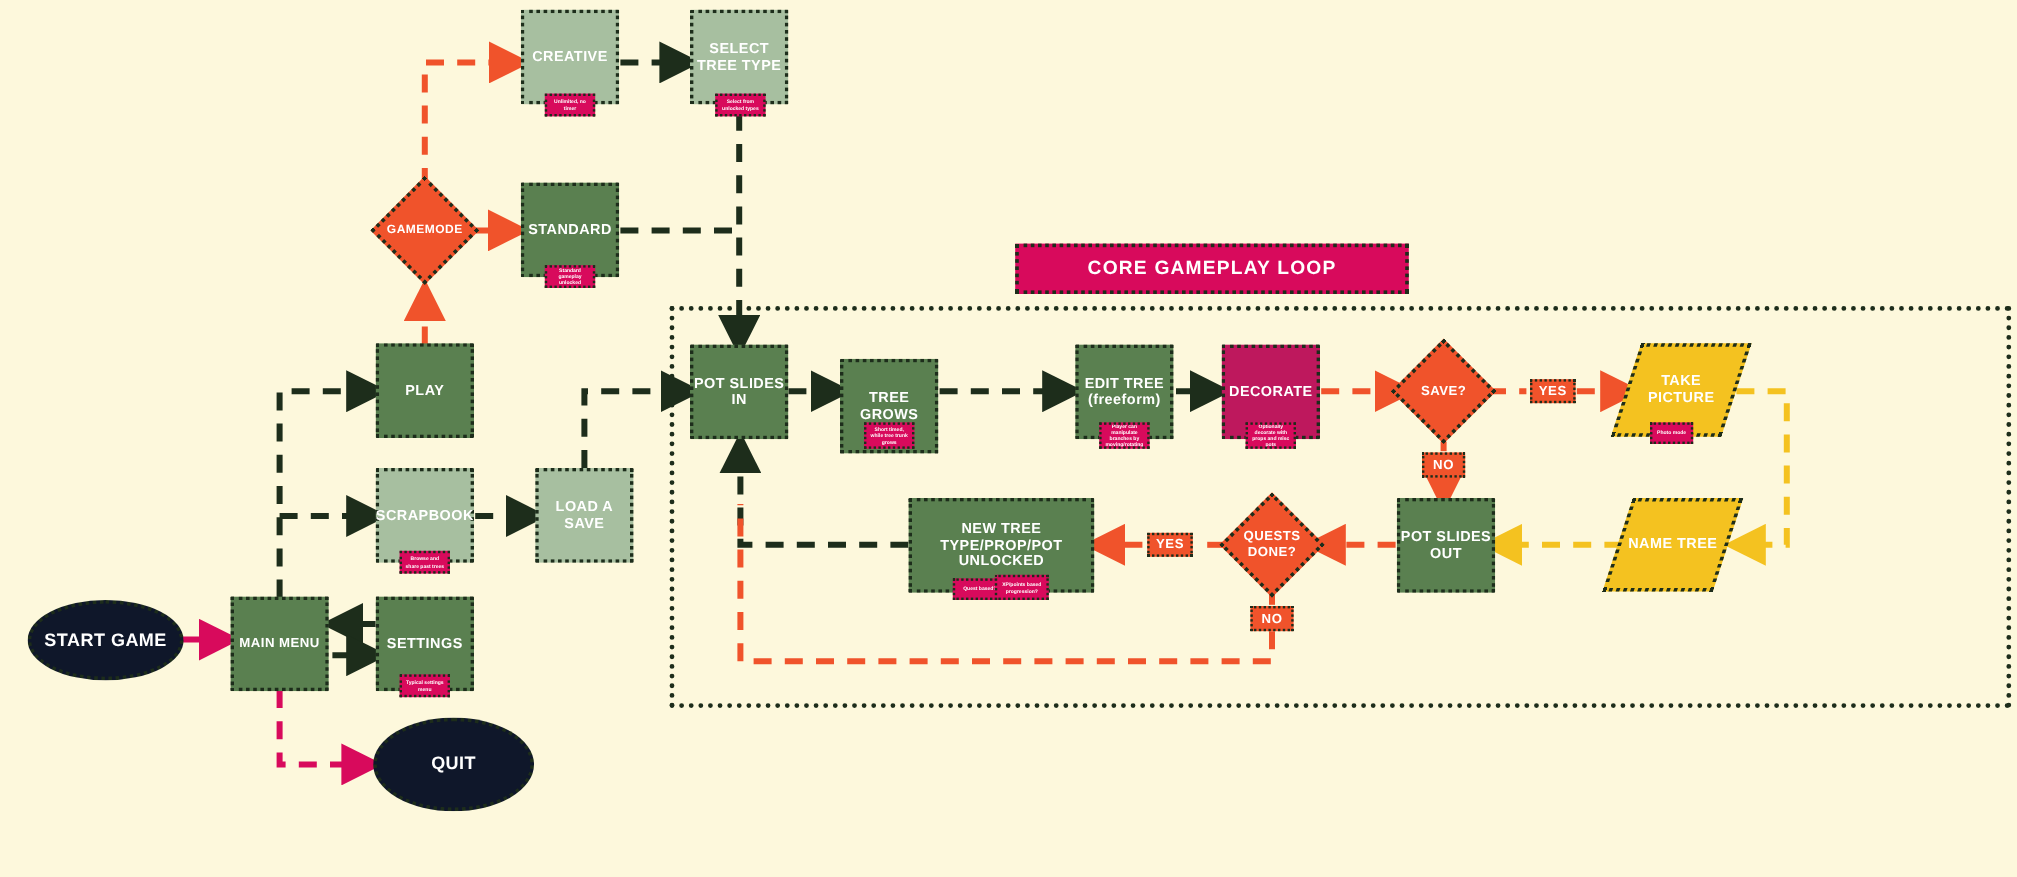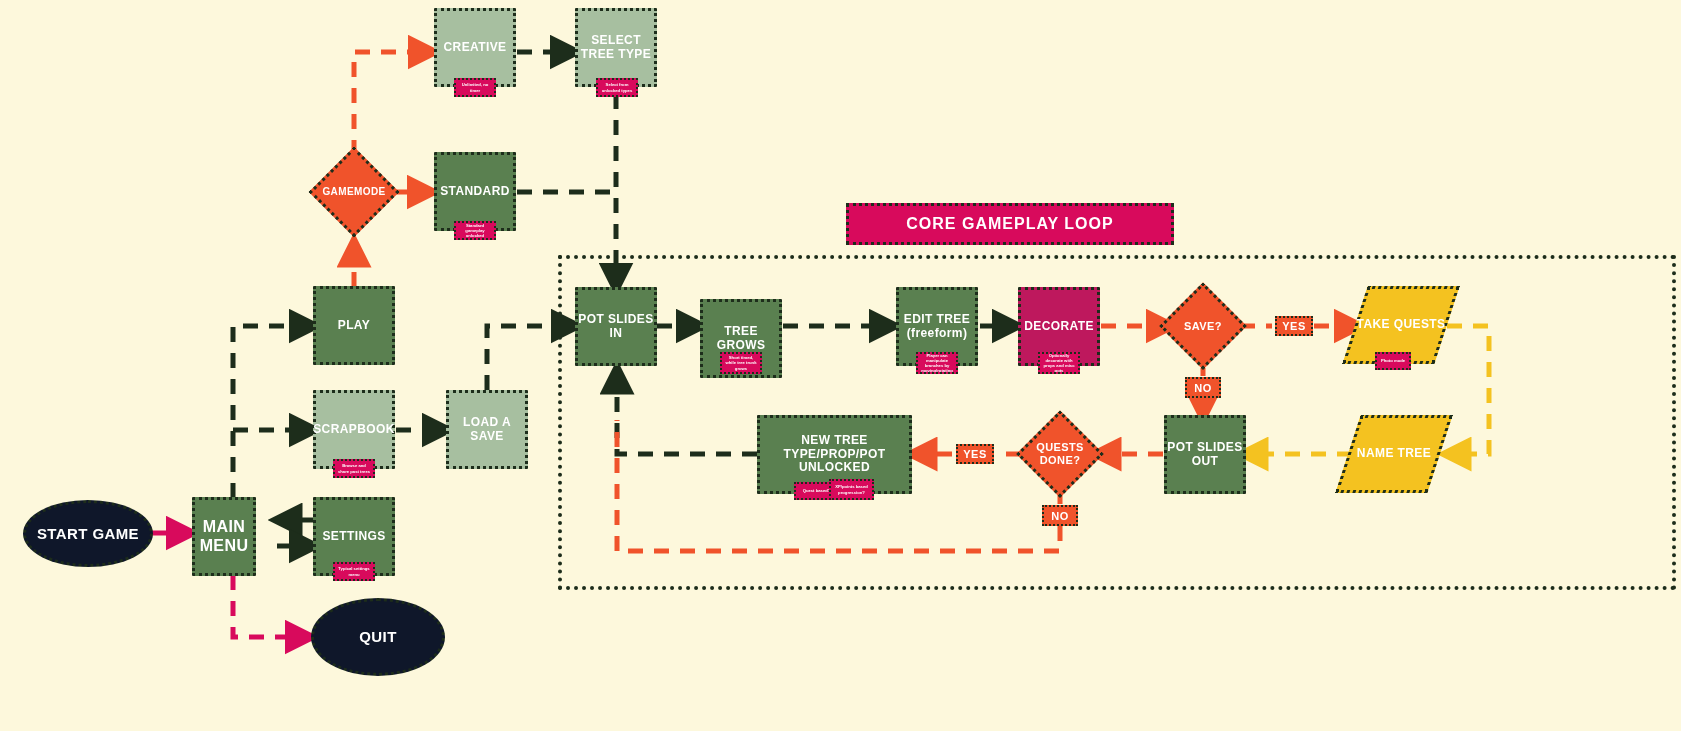--- a/index.html
+++ b/index.html
@@ -188,21 +188,21 @@
 
       <path d="M757,454 L617,454 L617,372" stroke="#1d2d1b" marker-end="url(#ah-dark)"></path>
 
       <path d="M1060,493 L1060,504" stroke="#f0532b"></path>
       <path d="M1060,526 L1060,551 L617,551 L617,420" stroke="#f0532b"></path>
     </g>
   </svg>
 
   <div class="node ellipse pink" style="left:23px;top:500px;width:130px;height:67px;font-size:15px;">START GAME</div>
 
-  <div class="node rect green" style="left:192px;top:497px;width:64px;height:79px;font-size:16px;">MAIN MENU</div>
+  <div class="node rect green" style="left:192px;top:497px;width:82px;height:79px;font-size:11px;">MAIN MENU</div>
 
   <div class="node rect green" style="left:313px;top:497px;width:82px;height:79px;font-size:12px;">SETTINGS</div>
   <div class="sticky" style="left:333px;top:562px;width:42px;height:19px;">Typical settings menu</div>
 
   <div class="node ellipse pink" style="left:311px;top:598px;width:134px;height:78px;font-size:15px;">QUIT</div>
 
   <div class="node rect green" style="left:313px;top:286px;width:82px;height:79px;font-size:12px;">PLAY</div>
 
   <div class="node rect green-light" style="left:313px;top:390px;width:82px;height:79px;font-size:12px;">SCRAPBOOK</div>
   <div class="sticky" style="left:333px;top:459px;width:42px;height:19px;">Browse and share past trees</div>
@@ -237,21 +237,21 @@
   <div class="diamond-wrap" style="left:1172px;top:295px;width:62px;height:62px;">
     <div class="diamond"></div>
     <div class="diamond-label" style="font-size:11px;text-align:right;">SAVE?</div>
   </div>
 
   <div class="minibox" style="left:1275px;top:316px;width:38px;height:20px;">YES</div>
   <div class="minibox" style="left:1185px;top:377px;width:36px;height:21px;">NO</div>
 
   <div class="para" style="left:1355px;top:286px;width:92px;height:78px;">
     <div class="para-shape"></div>
-    <div class="para-label" style="font-size:12px;">TAKE QUESTS</div>
+    <div class="para-label" style="font-size:12px;">TAKE PICTURE</div>
   </div>
   <div class="sticky" style="left:1375px;top:352px;width:36px;height:18px;">Photo mode</div>
 
   <div class="para" style="left:1348px;top:415px;width:92px;height:78px;">
     <div class="para-shape"></div>
     <div class="para-label" style="font-size:12px;">NAME TREE</div>
   </div>
 
   <div class="node rect green" style="left:1164px;top:415px;width:82px;height:79px;font-size:12px;">POT SLIDES OUT</div>
 

